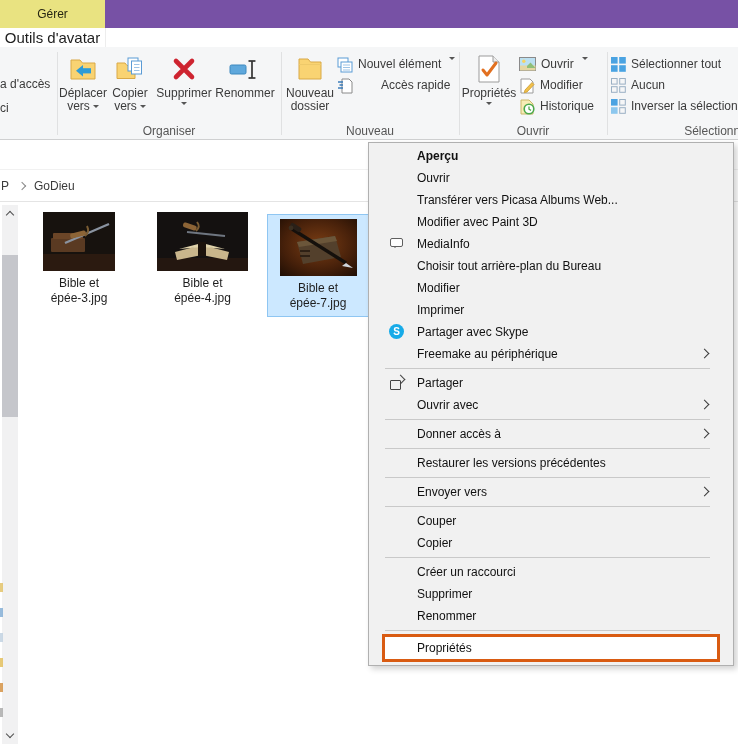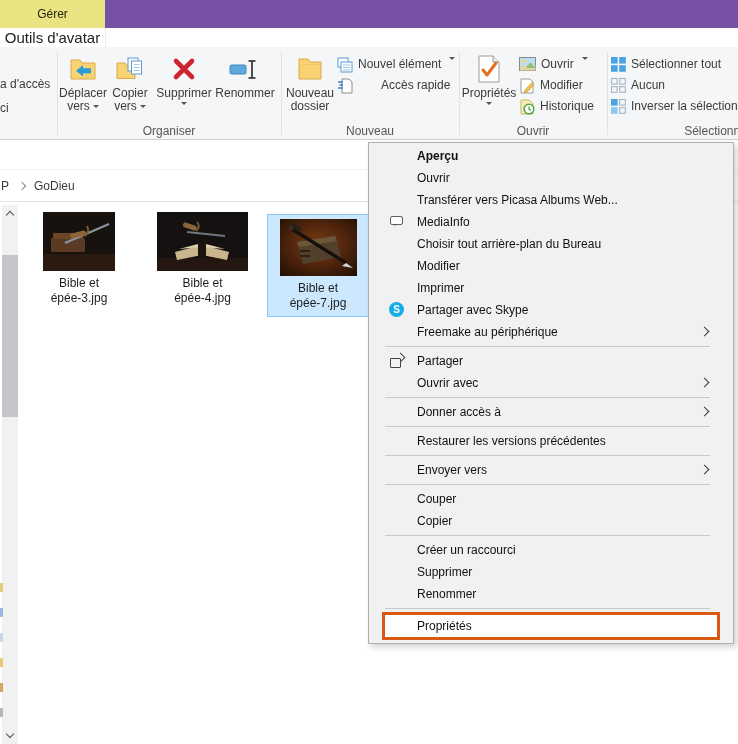--- a/index.html
+++ b/index.html
@@ -374,20 +374,23 @@
       <div class="mi bold">
         <span>Aperçu</span>
       </div>
       <div class="mi">
         <span>Ouvrir</span>
       </div>
       <div class="mi">
         <span>Transférer vers Picasa Albums Web...</span>
       </div>
       <div class="mi">
+        <span>Modifier avec Paint 3D</span>
+      </div>
+      <div class="mi">
         <span class="mi-icon mediainfo"></span>
         <span>MediaInfo</span>
       </div>
       <div class="mi">
         <span>Choisir tout arrière-plan du Bureau</span>
       </div>
       <div class="mi">
         <span>Modifier</span>
       </div>
       <div class="mi">

